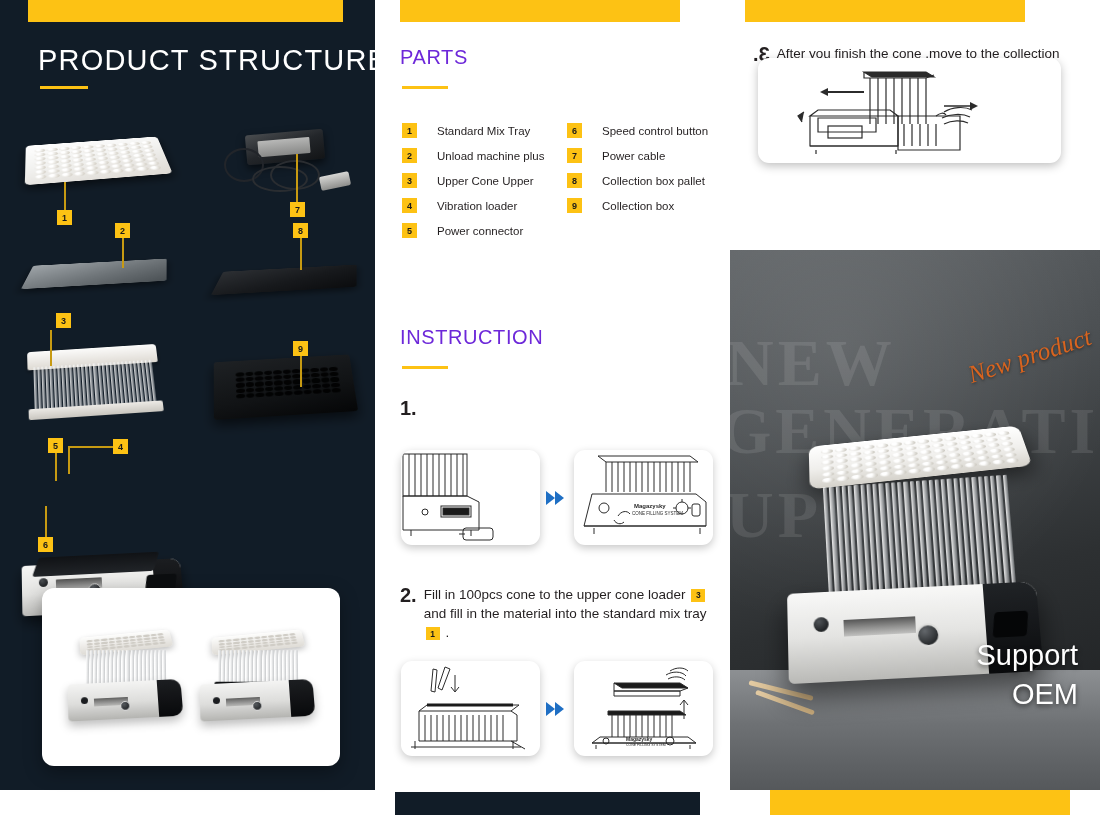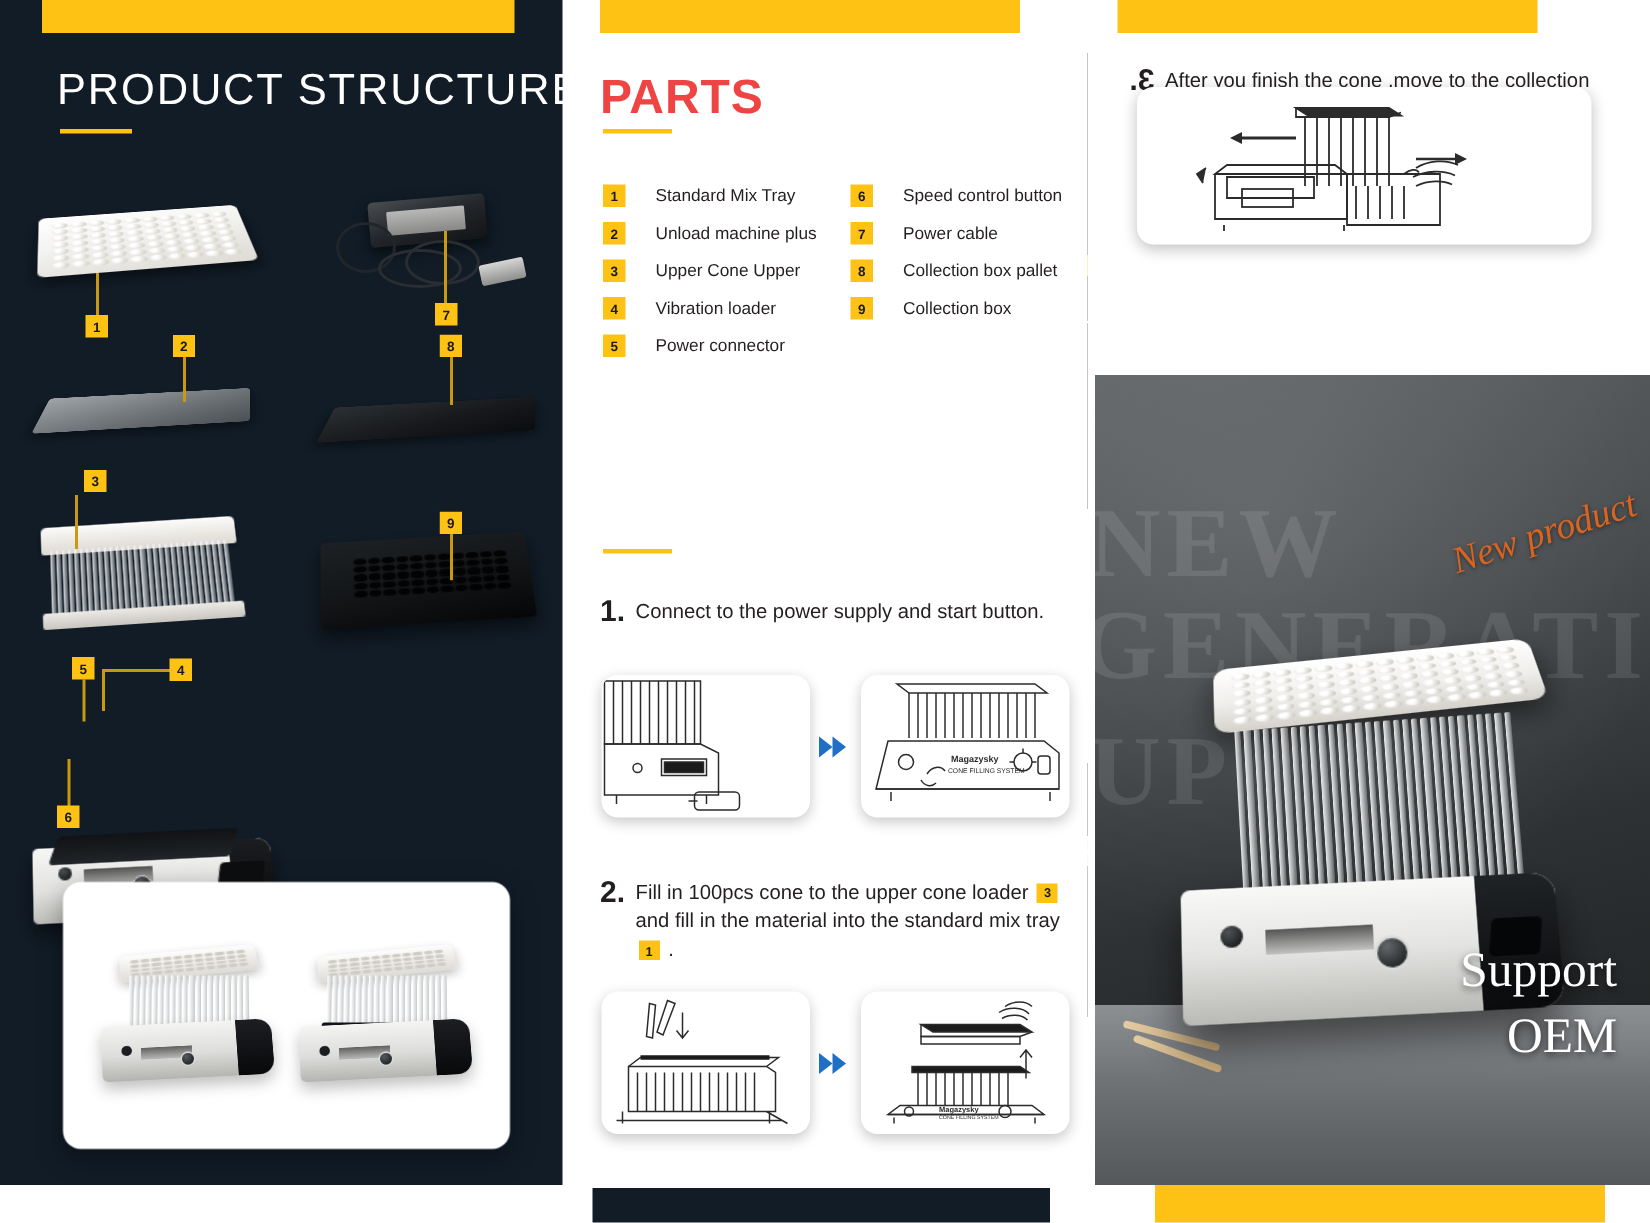--- a/index.html
+++ b/index.html
@@ -215,21 +215,21 @@
     background:linear-gradient(180deg,#0f1113,#24272b); border-radius:2px;
     transform:perspective(400px) rotateX(40deg);
   }
 
   
   .mid { position:absolute; left:375px; top:0; width:350px; height:815px; background:#fff; }
   .topbar-mid {
     position:absolute; left:25px; top:0; width:280px; height:22px; background:#fdc214;
   }
   .sec-title {
-    position:absolute; font-size:32px; color:#ef4444; letter-spacing:.6px; font-weight:700;
+    position:absolute; font-size:20px; color:#6d28d9; letter-spacing:.6px; font-weight:400;
     white-space:nowrap;
   }
   .sec-rule { position:absolute; width:46px; height:3px; background:#fdc214; }
 
   .parts-list { position:absolute; left:27px; top:118px; width:312px;
                 display:grid; grid-template-columns:165px 147px; column-gap:0; row-gap:0; }
   .part-row { display:flex; align-items:center; height:25px; }
   .part-num {
     width:15px; height:15px; background:#fdc214; color:#1a1a1a;
     font-size:9px; font-weight:700; display:flex; align-items:center; justify-content:center;
@@ -302,21 +302,21 @@
     text-shadow:0 2px 5px rgba(0,0,0,.6);
   }
   .hero .newprod {
     position:absolute; right:6px; top:92px;
     font-family:"Liberation Serif", serif; font-style:italic;
     color:#d9641f; font-size:25px; transform:rotate(-18deg);
     text-shadow:0 1px 3px rgba(0,0,0,.5); white-space:nowrap;
   }
   .hero .support {
     position:absolute; right:22px; bottom:76px; text-align:right;
-    font-family:Liberation Serif, serif; color:#ffffff; font-size:33px;
+    font-family:Liberation Sans, sans-serif; color:#ffffff; font-size:29px;
     line-height:1.35; text-shadow:0 2px 5px rgba(0,0,0,.6);
   }
   .hero .table {
     position:absolute; left:0; right:0; bottom:0; height:120px;
     background:linear-gradient(180deg,#8d9093 0%,#6e7174 45%,#55585b 100%);
   }
   .hero .sticks { position:absolute; left:18px; bottom:78px; width:90px; height:30px; }
   .hero .sticks i {
     position:absolute; height:5px; border-radius:3px;
     background:linear-gradient(90deg,#e3cba3,#c9ab7b);
@@ -817,27 +817,25 @@
         <span class="part-num">9</span>
         <span class="part-label">Collection box</span>
       </div>
       <div class="part-row">
         <span class="part-num">5</span>
         <span class="part-label">Power connector</span>
       </div>
       <div class="part-row"></div>
     </div>
 
+    <div class="sec-title" style="left:25px; top:326px;">INSTRUCTION</div>
     <div class="sec-rule" style="left:27px; top:366px;"></div>
 
     <div class="step" style="left:25px; top:398px; width:308px;">
       <span class="step-no">1.</span>
-      <span class="step-text">
-        <span>Connect to the power supply and start button.</span>
-      </span>
     </div>
 
     <div class="illus-row" style="left:26px; top:450px;">
       <div class="illus-card">
         <div class="la">
           <svg viewBox="0 0 139 95">
             <g fill="none" stroke="#2b2b2b" stroke-width="1">
               <rect x="2" y="4" width="64" height="42"></rect>
               <path d="M8 4v42M14 4v42M20 4v42M26 4v42M32 4v42M38 4v42M44 4v42M50 4v42M56 4v42M62 4v42"></path>
               <path d="M2 46h64l12 6v28H2z"></path>

